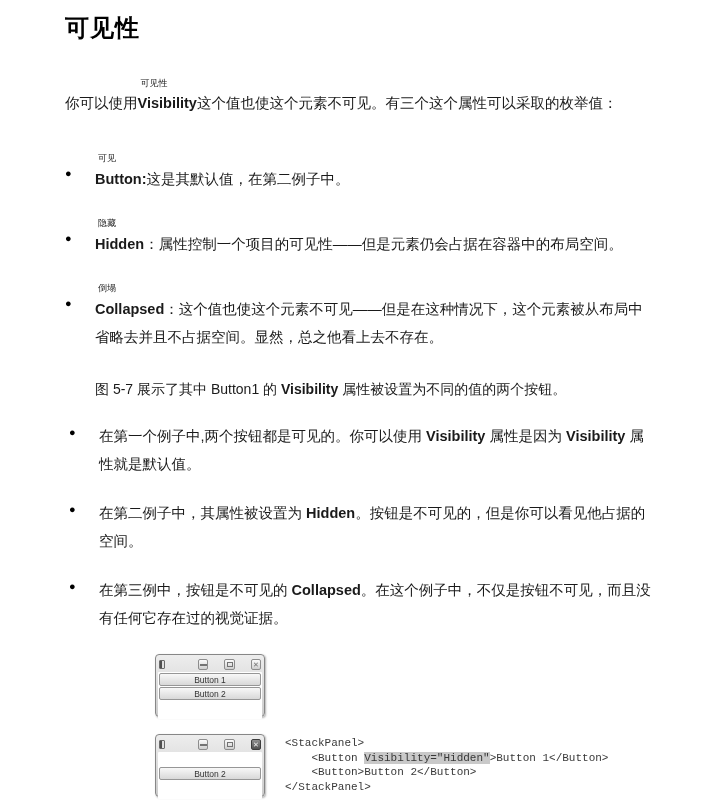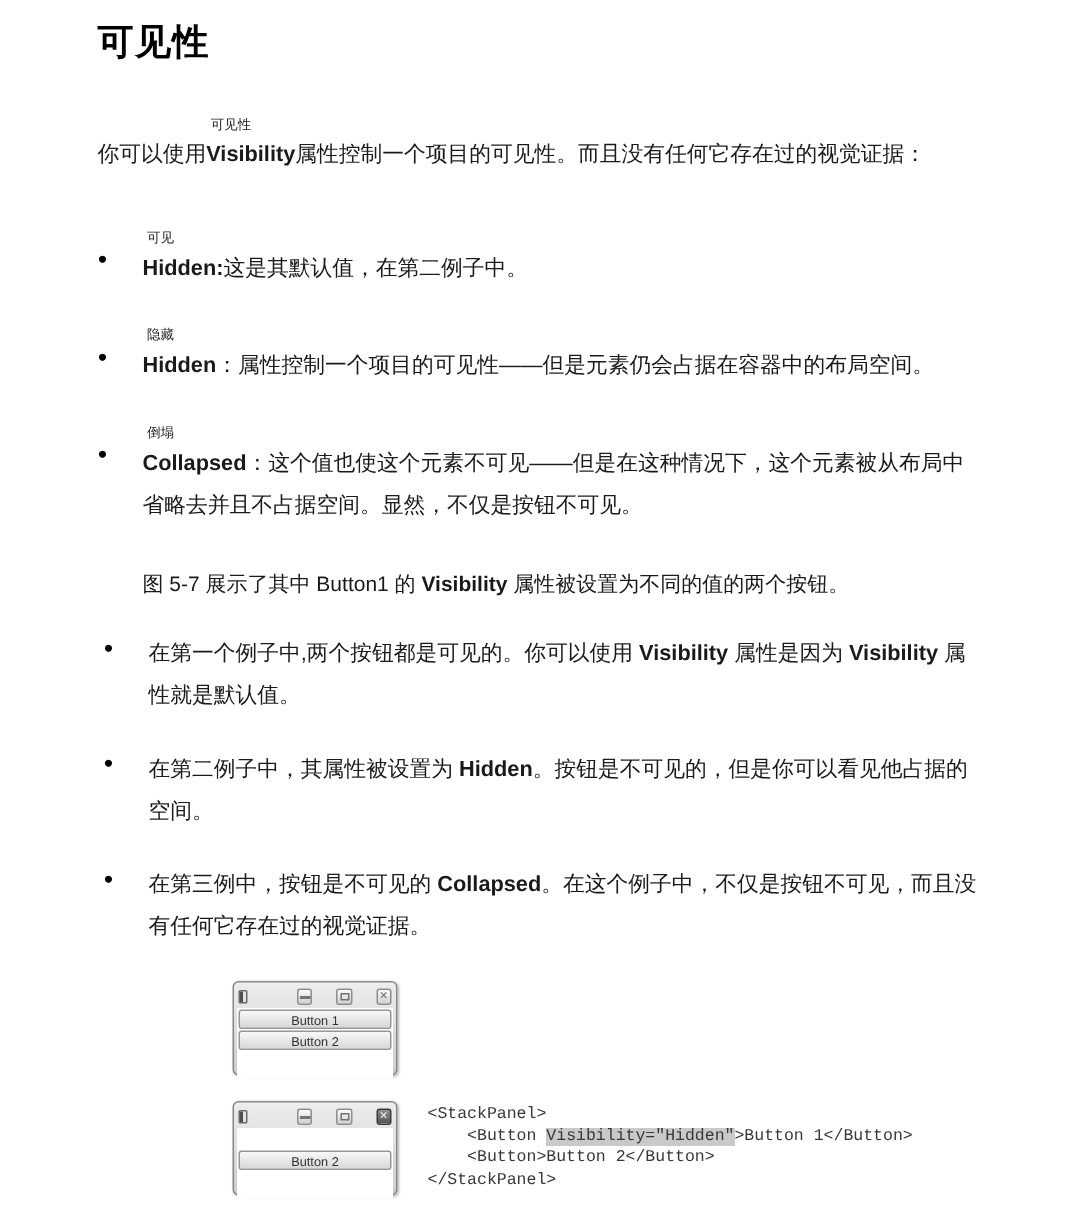--- a/index.html
+++ b/index.html
@@ -81,34 +81,34 @@
   }
   .hl { background:#c9c9c9; }
 </style>
 </head>
 <body>
 
 <div class="page">
 
   <h1 class="title">可见性</h1>
 
-  <p class="intro"><span>你可以使用</span><span class="term-wrap"><span class="ruby-top">可见性</span><b class="term">Visibility</b></span><span>属性控制一个项目的可见性。而且没有任何它存在过的视觉证据：</span></p>
+  <p class="intro"><span>你可以使用</span><span class="term-wrap"><span class="ruby-top">可见性</span><b class="term">Visibility</b></span><span>这个值也使这个元素不可见。有三个这个属性可以采取的枚举值：</span></p>
 
   <ul class="vals">
     <li>
       <span class="marker">●</span>
-      <div class="li-body"><span class="term-wrap"><span class="ruby-top">可见</span><b class="term">Hidden:</b></span><span>这是其默认值，在第二例子中。</span></div>
+      <div class="li-body"><span class="term-wrap"><span class="ruby-top">可见</span><b class="term">Button:</b></span><span>这是其默认值，在第二例子中。</span></div>
     </li>
     <li>
       <span class="marker">●</span>
       <div class="li-body"><span class="term-wrap"><span class="ruby-top">隐藏</span><b class="term">Hidden</b></span><span>：属性控制一个项目的可见性——但是元素仍会占据在容器中的布局空间。</span></div>
     </li>
     <li>
       <span class="marker">●</span>
-      <div class="li-body"><span class="term-wrap"><span class="ruby-top">倒塌</span><b class="term">Collapsed</b></span><span>：这个值也使这个元素不可见——但是在这种情况下，这个元素被从布局中省略去并且不占据空间。显然，不仅是按钮不可见。</span></div>
+      <div class="li-body"><span class="term-wrap"><span class="ruby-top">倒塌</span><b class="term">Collapsed</b></span><span>：这个值也使这个元素不可见——但是在这种情况下，这个元素被从布局中省略去并且不占据空间。显然，总之他看上去不存在。</span></div>
     </li>
   </ul>
 
   <p class="figref"><span>图 5-7 展示了其中 Button1 的 </span><b>Visibility</b><span> 属性被设置为不同的值的两个按钮。</span></p>
 
   <ul class="examples">
     <li>
       <span class="marker">●</span>
       <div class="li-body"><span>在第一个例子中,两个按钮都是可见的。你可以使用 </span><b>Visibility</b><span> 属性是因为 </span><b>Visibility</b><span> 属性就是默认值。</span></div>
     </li>

